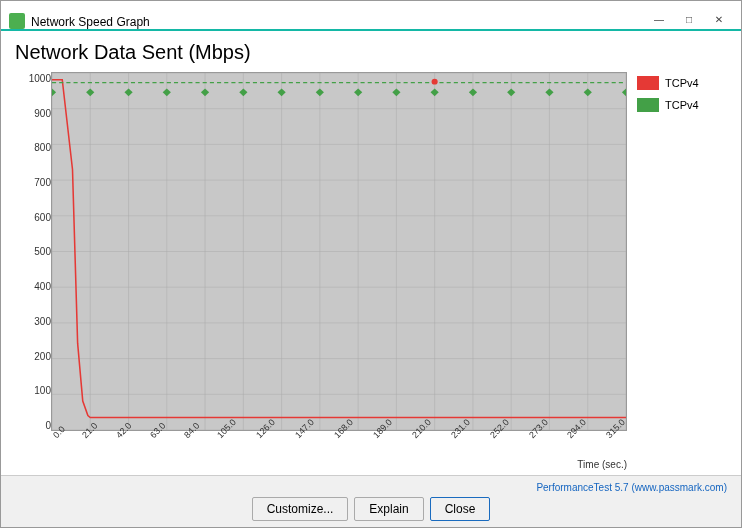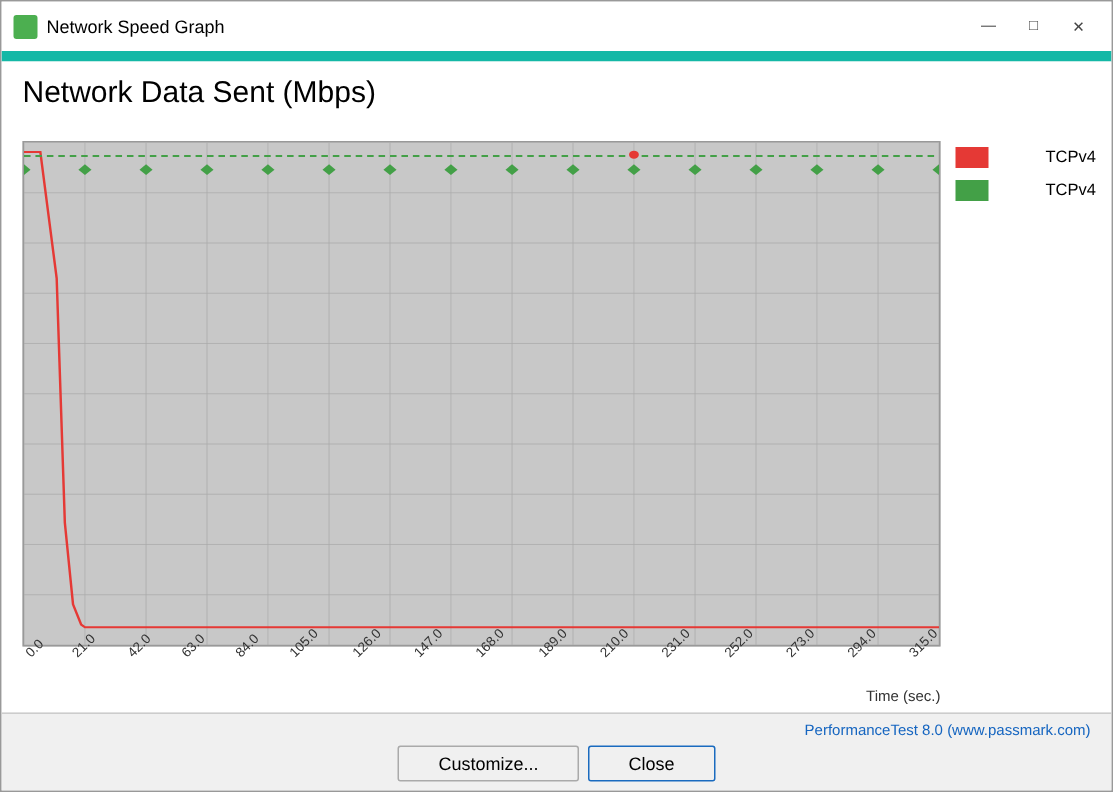--- a/index.html
+++ b/index.html
@@ -10,24 +10,24 @@
       font-family: 'Segoe UI', Arial, sans-serif;
       font-size: 12px;
       display: flex;
       flex-direction: column;
       border: 1px solid #999;
     }
     
     .titlebar {
       background: #fff;
       display: flex;
-      align-items: center;
-      height: 40px;
+      align-items: flex-end;
+      height: 30px;
       padding: 0 8px;
-      border-bottom: 7px solid #14b8a6;
+      border-bottom: 2px solid #14b8a6;
       flex-shrink: 0;
     }
     .titlebar-icon {
       width: 16px;
       height: 16px;
       margin-right: 6px;
       background: #4caf50;
       border-radius: 2px;
       flex-shrink: 0;
     }
@@ -54,21 +54,20 @@
     }
 
     
     .main-content {
       flex: 1;
       background: #fff;
       display: flex;
       flex-direction: column;
       padding: 10px 14px 6px 14px;
       overflow: hidden;
-      gap: 12px;
     }
     .chart-title {
       font-size: 20px;
       font-weight: normal;
       color: #000;
       margin-bottom: 8px;
     }
     .chart-area {
       flex: 1;
       display: flex;
@@ -128,21 +127,20 @@
       gap: 6px;
     }
     .legend-color {
       width: 22px;
       height: 14px;
       flex-shrink: 0;
     }
     .legend-label {
       font-size: 11px;
       color: #000;
-      margin-left: 32px;
     }
     
     .bottom-area {
       background: #f0f0f0;
       padding: 6px 10px;
       display: flex;
       flex-direction: column;
       gap: 4px;
       border-top: 1px solid #ccc;
       flex-shrink: 0;
@@ -152,21 +150,21 @@
       font-size: 10px;
       color: #1565c0;
       padding-right: 4px;
     }
     .btn-row {
       display: flex;
       justify-content: center;
       gap: 6px;
     }
     .btn {
-      padding: 4px 26px;
+      padding: 4px 14px;
       font-size: 12px;
       background: #f0f0f0;
       border: 1px solid #aaa;
       cursor: pointer;
       color: #000;
       border-radius: 2px;
     }
     .btn-close {
       border-color: #1a6bbf;
       color: #000;
@@ -191,20 +189,33 @@
     <button class="titlebar-btn">□</button>
     <button class="titlebar-btn close">✕</button>
   </div>
 </div>
 
 <div class="main-content">
   <div class="chart-title">Network Data Sent (Mbps)</div>
   <div class="chart-area">
     <div class="chart-with-axes">
 
+      <div class="y-axis">
+        <span class="y-axis-label">1000</span>
+        <span class="y-axis-label">900</span>
+        <span class="y-axis-label">800</span>
+        <span class="y-axis-label">700</span>
+        <span class="y-axis-label">600</span>
+        <span class="y-axis-label">500</span>
+        <span class="y-axis-label">400</span>
+        <span class="y-axis-label">300</span>
+        <span class="y-axis-label">200</span>
+        <span class="y-axis-label">100</span>
+        <span class="y-axis-label">0</span>
+      </div>
 
       <div class="chart-and-x">
         <div class="chart-plot">
           <svg class="chart-svg" viewBox="0 0 560 370" preserveAspectRatio="none">
 
             <line x1="0" y1="0" x2="560" y2="0" stroke="#aaa" stroke-width="0.5"></line>
             <line x1="0" y1="37" x2="560" y2="37" stroke="#aaa" stroke-width="0.5"></line>
             <line x1="0" y1="74" x2="560" y2="74" stroke="#aaa" stroke-width="0.5"></line>
             <line x1="0" y1="111" x2="560" y2="111" stroke="#aaa" stroke-width="0.5"></line>
             <line x1="0" y1="148" x2="560" y2="148" stroke="#aaa" stroke-width="0.5"></line>
@@ -290,18 +301,19 @@
       </div>
       <div class="legend-item">
         <div class="legend-color" style="background:#43a047;"></div>
         <span class="legend-label">TCPv4</span>
       </div>
     </div>
   </div>
 </div>
 
 <div class="bottom-area">
-  <div class="watermark">PerformanceTest 8.0 (www.passmark.com)</div>
+  <div class="watermark">PerformanceTest 5.7 (www.passmark.com)</div>
   <div class="btn-row">
     <button class="btn">Customize...</button>
+    <button class="btn">Explain</button>
     <button class="btn btn-close">Close</button>
   </div>
 </div>
 
 </body></html>

